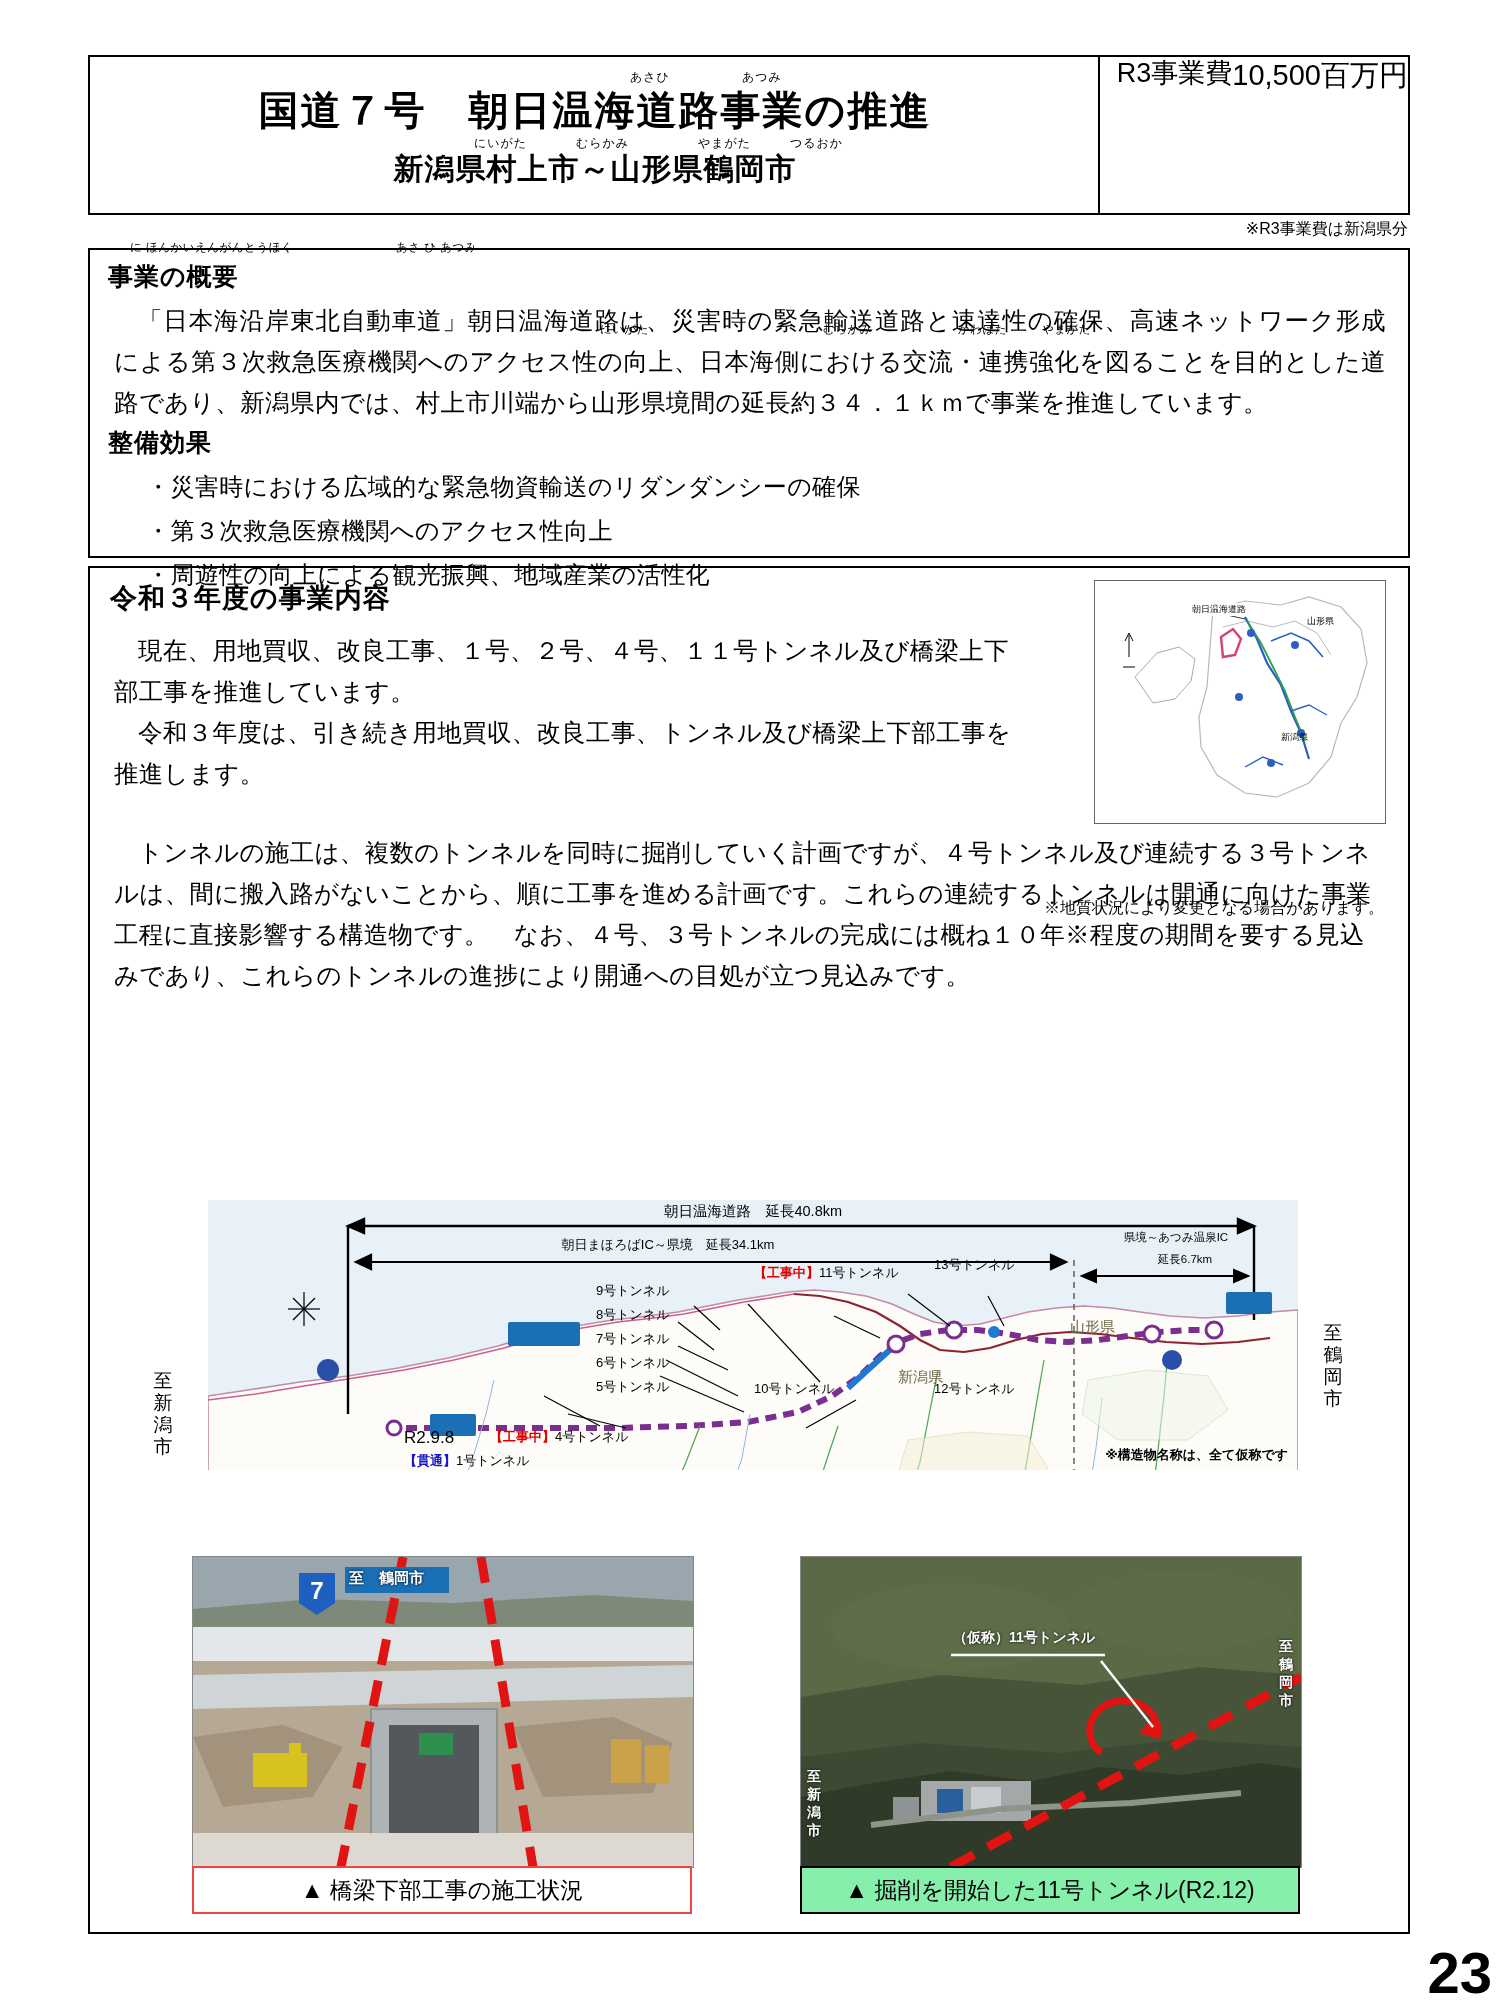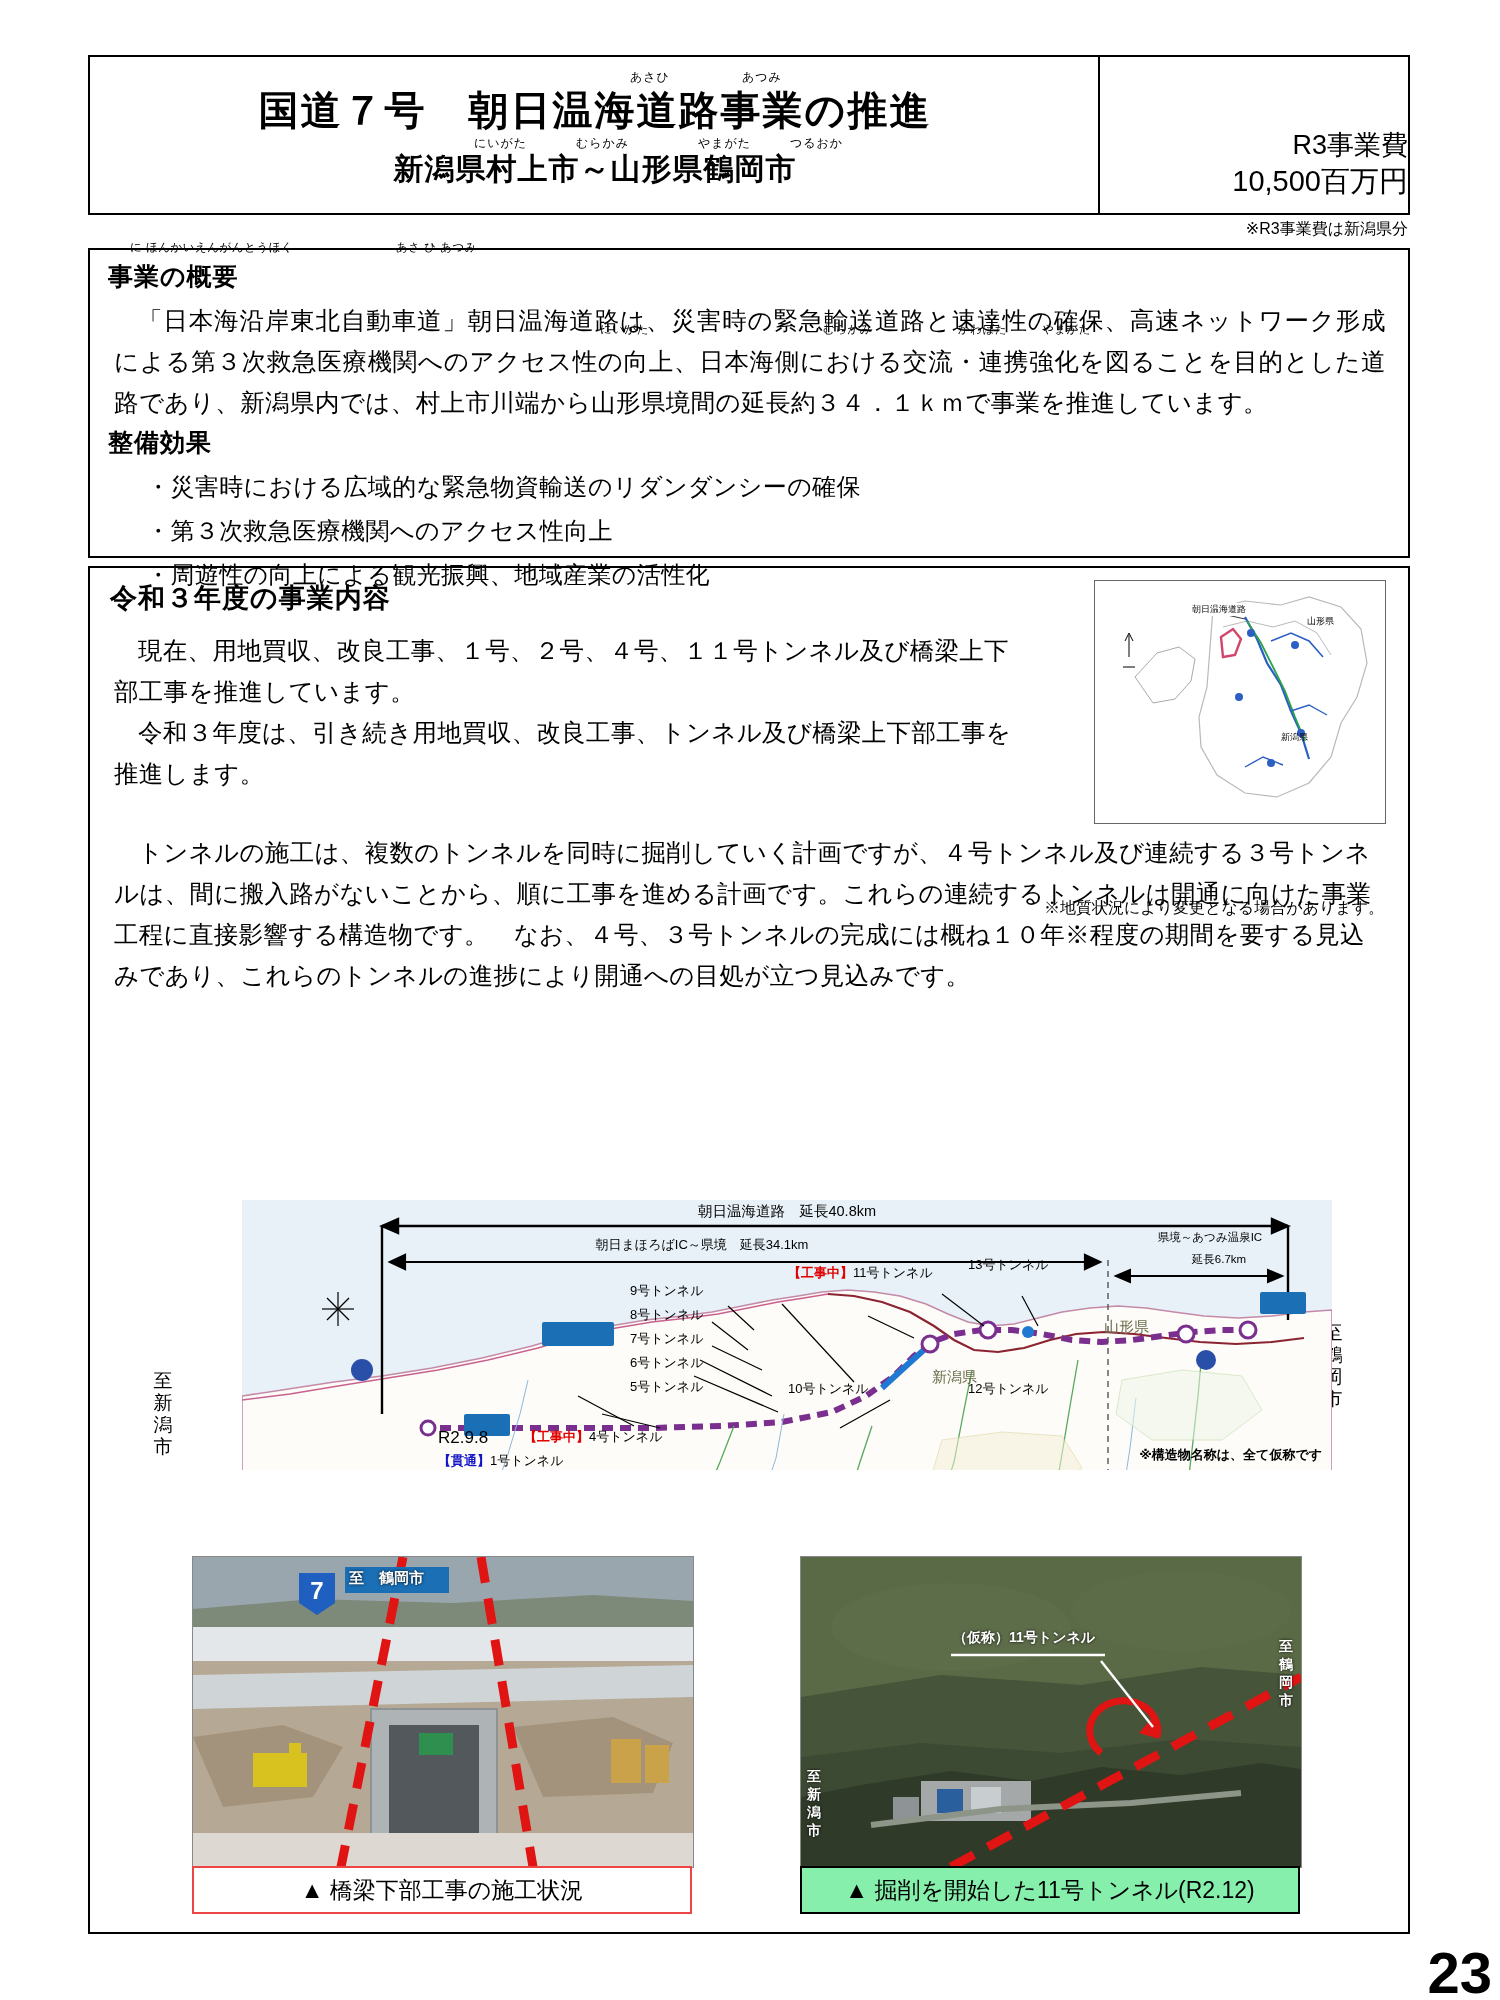--- a/index.html
+++ b/index.html
@@ -33,22 +33,22 @@
   .rb1{left:540px;top:12px;}
   .rb2{left:652px;top:12px;}
   .rb3{left:384px;top:78px;}
   .rb4{left:486px;top:78px;}
   .rb5{left:608px;top:78px;}
   .rb6{left:700px;top:78px;}
 
   .cost-cell{
     position:absolute;right:0;top:0;width:310px;height:100%;
     border-left:2px solid #000;box-sizing:border-box;
-    display:flex;flex-direction:column;justify-content:flex-end;
-    align-items:flex-end;padding-bottom:14px;
+    display:flex;flex-direction:row;justify-content:flex-end;
+    align-items:flex-start;
   }
   .cost-label{
     font-family:"Liberation Sans","DejaVu Sans",sans-serif;
     font-size:27px;line-height:1.25;
   }
   .cost-value{
     font-family:"Liberation Sans","DejaVu Sans",sans-serif;
     font-size:29px;line-height:1.25;
   }
   .cost-note{
@@ -116,21 +116,21 @@
   .inset-label{
     position:absolute;left:96px;top:22px;font-size:9px;color:#000;
     background:#fff;padding:0 1px;white-space:nowrap;z-index:4;font-family:Liberation Mono, monospace;
   }
   .inset-pref1{position:absolute;left:212px;top:34px;font-size:9px;z-index:4;}
   .inset-pref2{position:absolute;left:186px;top:150px;font-size:9px;z-index:4;}
 
   
   .routemap{
     position:absolute;left:208px;top:1200px;width:1090px;height:270px;
-    background:#e5e5e5;overflow:hidden;margin-left:34px;
+    background:#e5e5e5;overflow:hidden;
   }
   .rm-land{
     position:absolute;left:0;top:58px;width:1090px;height:260px;
     background:#fdfdfb;
   }
   .dim-top-label{
     position:absolute;left:0;top:2px;width:1090px;text-align:center;
     font-size:14.5px;font-family:"Liberation Sans","DejaVu Sans",sans-serif;
   }
   .dim-mid-label{

